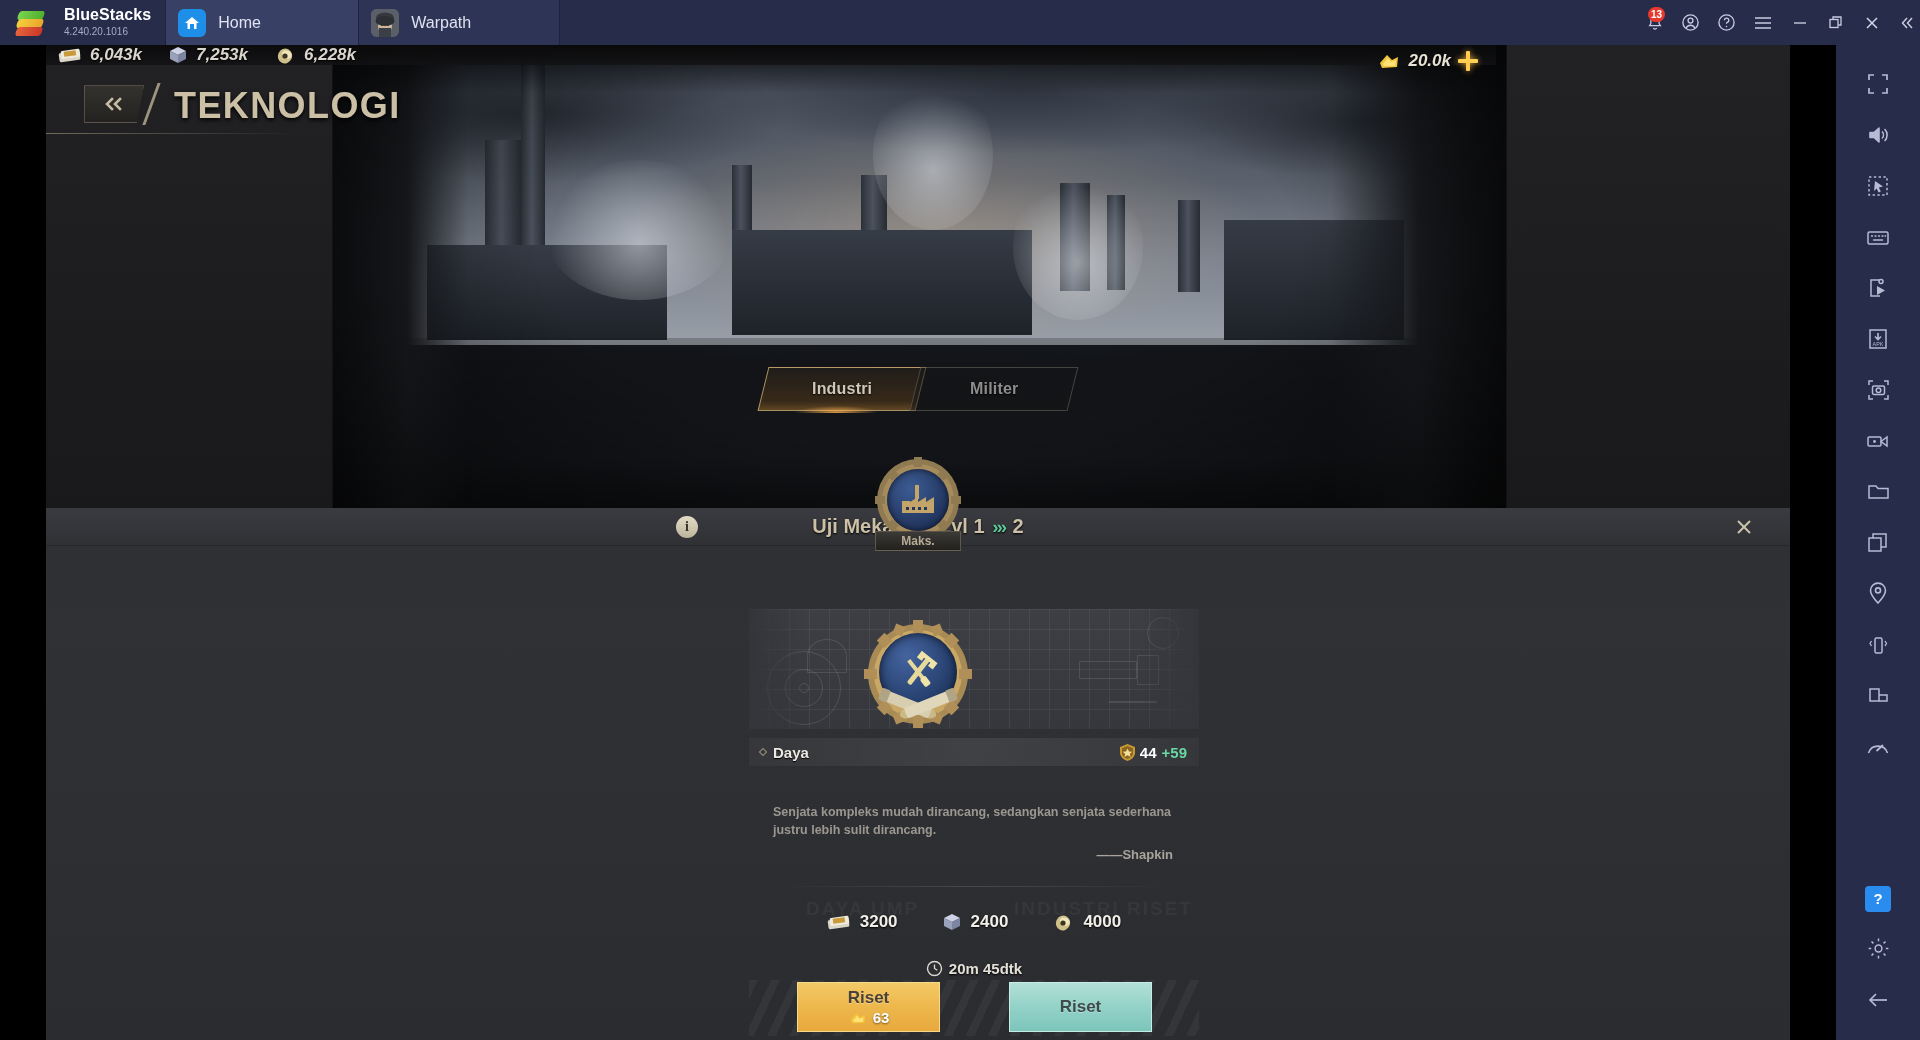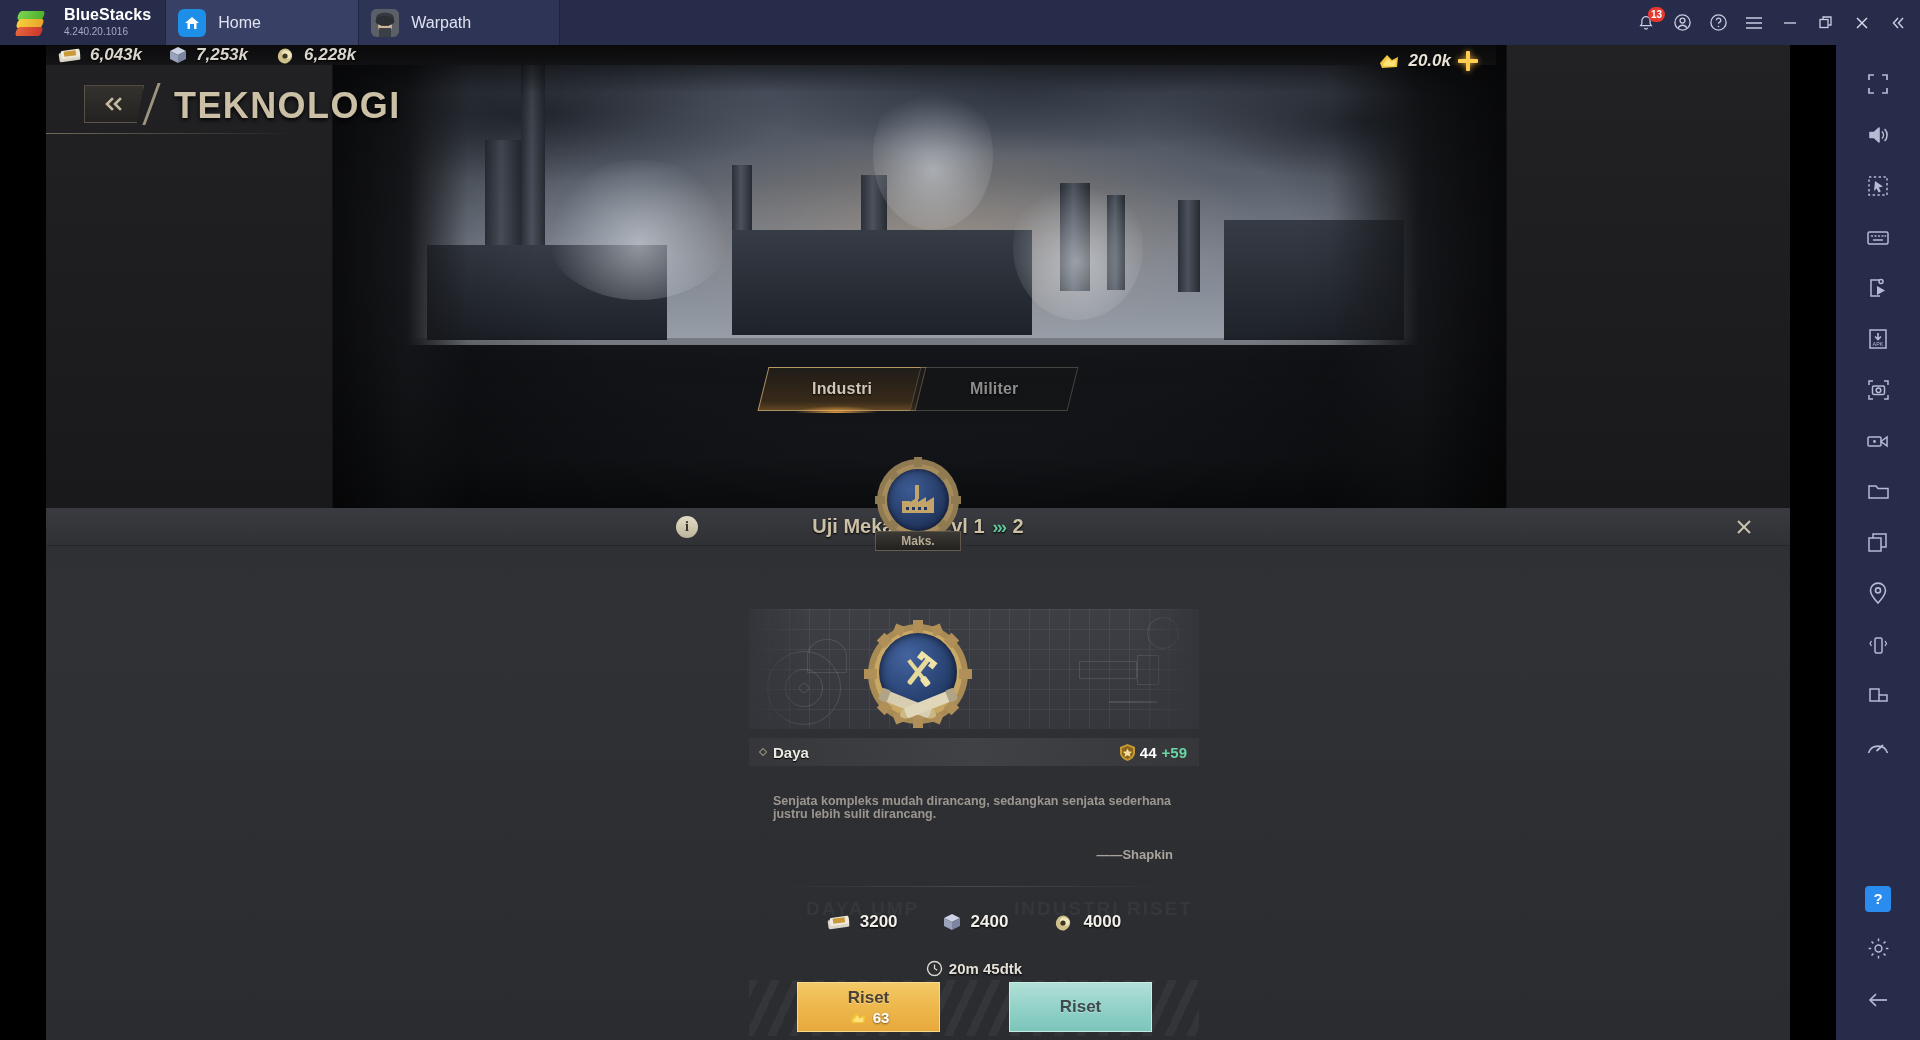--- a/index.html
+++ b/index.html
@@ -28,21 +28,21 @@
   .tab.app{ background:#2e3456; min-width:200px; }
   .tab.app.active{ background:#394065; }
   .tab .tlabel{ color:#dfe2f0; font-size:16px; white-space:nowrap; }
   .tab-ico{ width:28px; height:28px; border-radius:6px; flex:0 0 auto; position:relative; overflow:hidden; }
   .ico-home{ background:#1e8fe8; display:flex; align-items:center; justify-content:center; }
   .ico-warpath{ background:linear-gradient(160deg,#6e737e,#2f3238); }
   .ico-macro{ background:transparent; }
   .tabsep{ width:1px; background:#1d2340; }
 
   .tb-right{ margin-left:auto; display:flex; align-items:center; gap:0; padding-right:4px; }
-  .tbtn{ width:36px; height:45px; display:flex; align-items:center; justify-content:center; position:relative; }
+  .tbtn{ width:36px; height:45px; display:flex; align-items:center; justify-content:flex-end; position:relative; }
   .tbtn svg{ display:block; }
   .badge{
     position:absolute; top:7px; left:20px; min-width:17px; height:15px; padding:0 3px;
     background:#e8392f; color:#fff; font-size:10px; font-weight:bold; border-radius:8px;
     display:flex; align-items:center; justify-content:center; line-height:1;
   }
 
   
   #game{
     position:absolute; left:0; top:45px; width:1836px; height:995px;
@@ -212,22 +212,22 @@
     background:linear-gradient(90deg, rgba(255,255,255,.035), rgba(255,255,255,.085) 50%, rgba(255,255,255,.035));
     margin-bottom:1px; position:relative; }
   .strow .bullet{ position:absolute; left:11px; top:11px; width:6px; height:6px;
     border:1px solid #9a927f; transform:rotate(45deg); }
   .strow .sname{ color:#ece9e2; font-size:15px; font-weight:bold; text-shadow:0 1px 1px #000; }
   .strow .sval{ margin-left:auto; display:flex; align-items:center; gap:5px; }
   .strow .base{ color:#fff; font-size:15px; font-weight:bold; }
   .strow .plus{ color:#69d6a4; font-size:15px; font-weight:bold; }
   .shield{ width:15px; height:17px; flex:0 0 auto; }
 
-  .quote{ position:absolute; left:727px; top:287px; width:400px;
-    color:#9b9790; font-size:12.5px; line-height:13px; font-weight:bold;
+  .quote{ position:absolute; left:727px; top:295px; width:400px;
+    color:#9b9790; font-size:12.5px; line-height:18px; font-weight:bold;
     font-style:normal; }
   .quote-auth{ position:absolute; left:727px; top:339px; width:400px; text-align:right;
     color:#a9a49b; font-size:13px; font-weight:bold; }
 
   .divider{ position:absolute; left:727px; top:378px; width:400px; height:1px;
     background:linear-gradient(90deg, rgba(255,255,255,0), rgba(255,255,255,.13) 50%, rgba(255,255,255,0)); }
   .bg-ghost{ position:absolute; top:390px; color:rgba(255,255,255,.045); font-size:19px;
     font-weight:bold; letter-spacing:2px; }
 
   .costs{ position:absolute; left:703px; top:404px; width:450px; height:30px;

